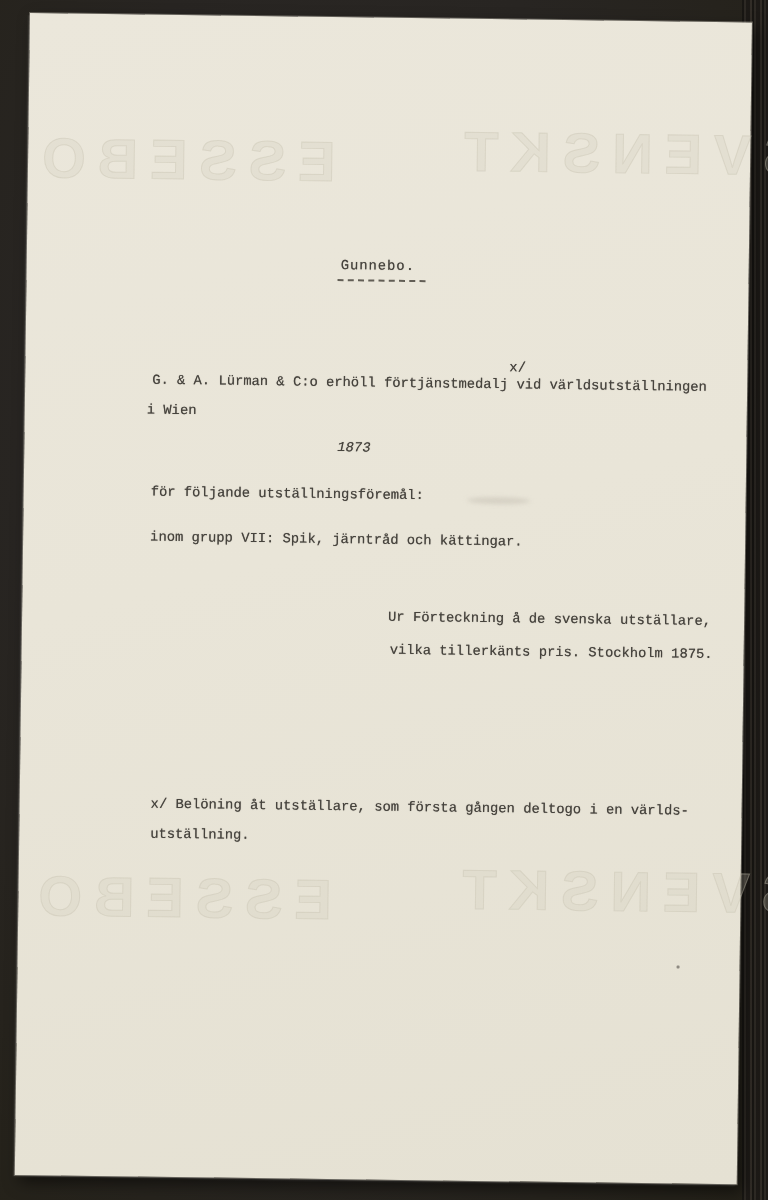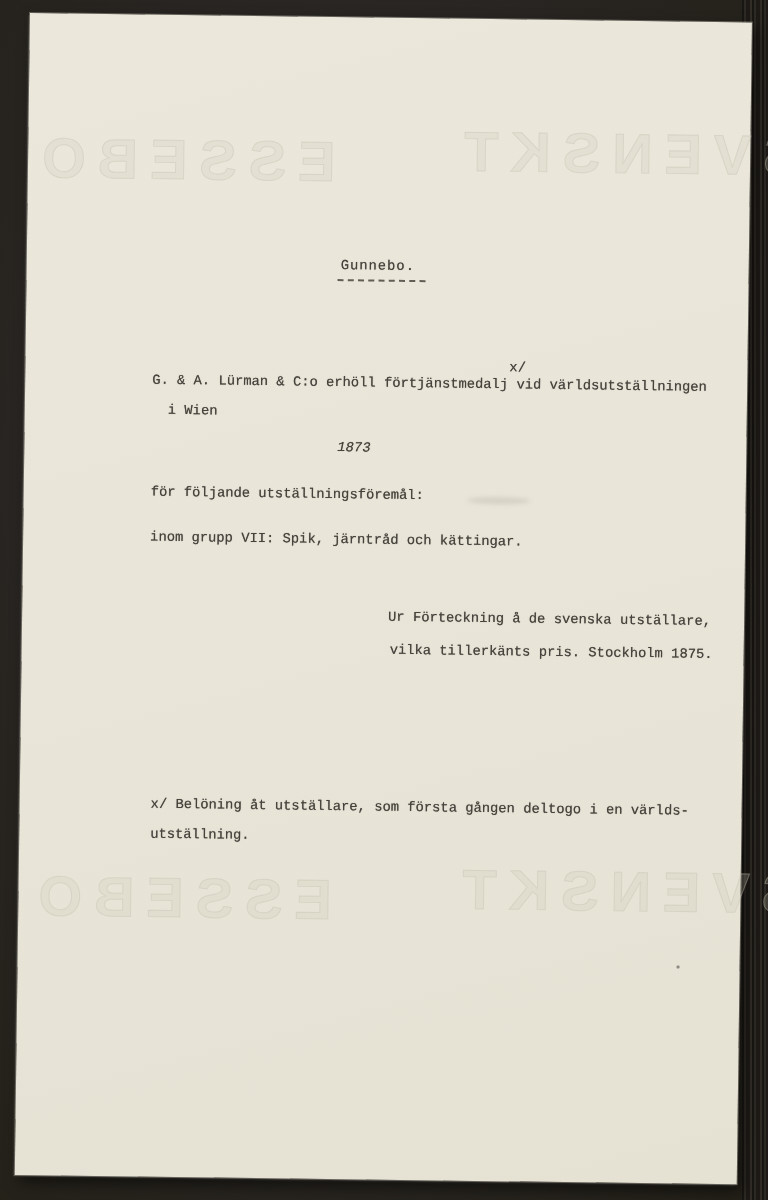--- a/index.html
+++ b/index.html
@@ -103,21 +103,21 @@
     <div class="ghost" style="left: 424px; top: 100px;">SVENSKT</div>
     <div class="ghost" style="left: 8px; top: 850px;">ESSEBO</div>
     <div class="ghost" style="left: 432px; top: 838px;">SVENSKT</div>
 
     <div class="typed doc-title" style="left: 314px; top: 240px;">Gunnebo.</div>
     <div class="title-underline"></div>
 
     <div class="typed" style="left: 484px; top: 340px;">x/</div>
 
     <div class="typed" style="left: 127px; top: 357px;">G. &amp; A. Lürman &amp; C:o erhöll förtjänstmedalj vid världsutställningen</div>
-    <div class="typed" style="left: 143px; top: 387px; text-align: center;">i Wien</div>
+    <div class="typed" style="left: 122px; top: 387px; text-align: center;">i Wien</div>
 
     <div class="typed" style="left: 313px; top: 422px; font-style: italic;">1873</div>
 
     <div class="typed" style="left: 127px; top: 469px;">för följande utställningsföremål:</div>
     <div class="typed" style="left: 127px; top: 514px;">inom grupp VII: Spik, järntråd och kättingar.</div>
 
     <div class="typed" style="left: 366px; top: 591px;">Ur Förteckning å de svenska utställare,</div>
     <div class="typed" style="left: 368px; top: 624px;">vilka tillerkänts pris. Stockholm 1875.</div>
 
     <div class="typed" style="left: 131px; top: 781px;">x/ Belöning åt utställare, som första gången deltogo i en världs-</div>

